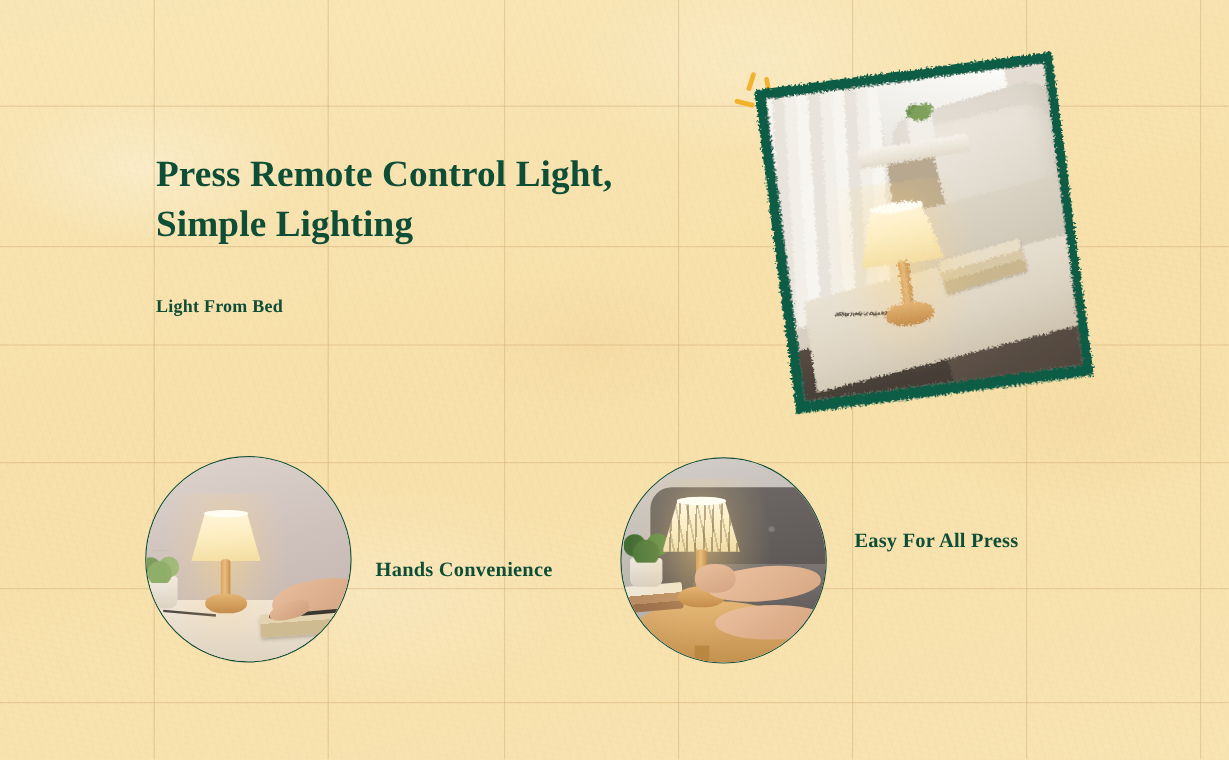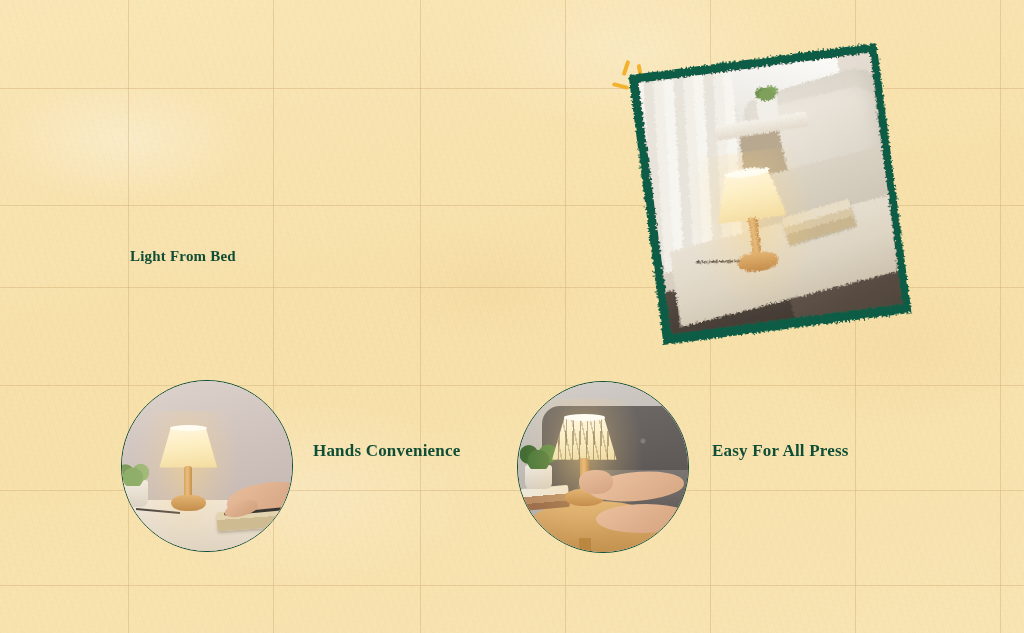--- a/index.html
+++ b/index.html
@@ -268,20 +268,22 @@
   <div class="gridline v" style="left:855px"></div>
   <div class="gridline v" style="left:1000px"></div>
   <div class="gridline h" style="top:88px"></div>
   <div class="gridline h" style="top:205px"></div>
   <div class="gridline h" style="top:287px"></div>
   <div class="gridline h" style="top:385px"></div>
   <div class="gridline h" style="top:490px"></div>
   <div class="gridline h" style="top:585px"></div>
 
   <div class="headline">
+    <div>Press Remote Control Light,</div>
+    <div>Simple Lighting</div>
   </div>
   <div class="subline">Light From Bed</div>
 
   <div class="sparkle" style="left:624px;top:60px;width:4px;height:16px;transform:rotate(18deg);"></div>
   <div class="sparkle" style="left:638px;top:64px;width:4px;height:17px;transform:rotate(-10deg);"></div>
   <div class="sparkle" style="left:612px;top:84px;width:17px;height:4px;transform:rotate(14deg);"></div>
 
   <div class="hero-wrap">
     <div class="hero-frame">
       <div class="hero-photo">
@@ -324,21 +326,21 @@
         <div class="shade-top"></div>
         <div class="neck"></div>
         <div class="base"></div>
       </div>
       <div class="c1-hand"></div>
       <div class="c1-book"></div>
       <div class="c1-pen"></div>
       <div class="c1-fing"></div>
     </div>
   </div>
-  <div class="feature-label" style="left:313px;top:441px;">Hands Convenience</div>
+  <div class="feature-label" style="left:313px;top:465px;">Hands Convenience</div>
 
   <div class="circle" style="left:517px;top:381px;">
     <div class="circle-inner">
       <div class="c2-wall"></div>
       <div class="c2-sofa"></div>
       <div class="c2-tuft"></div>
       <div class="c2-sofa-arm"></div>
       <div class="c2-table"></div>
       <div class="c2-leg"></div>
       <div class="c2-books"></div>

